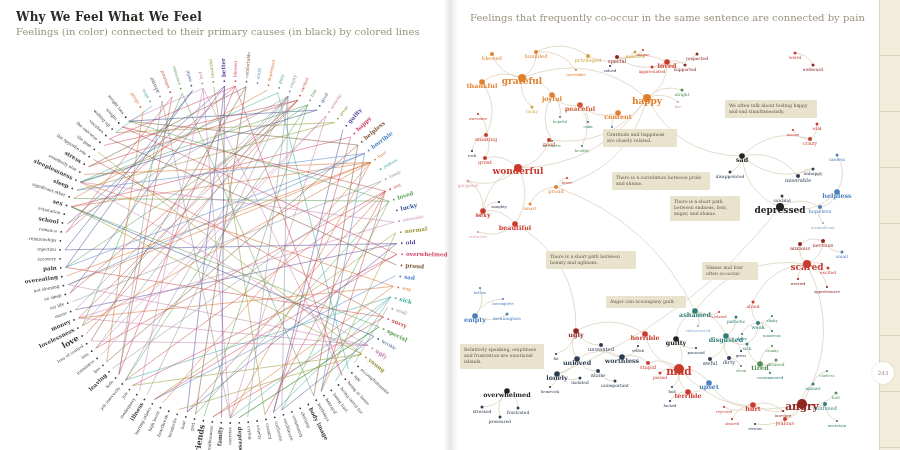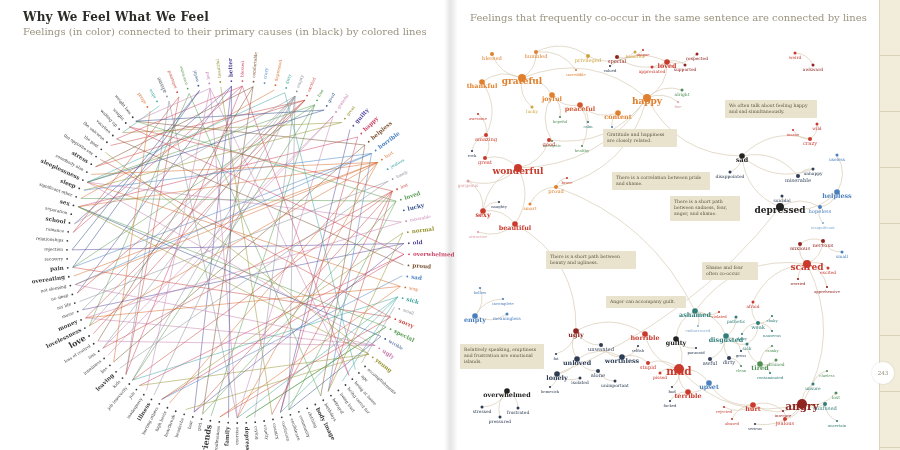--- a/index.html
+++ b/index.html
@@ -1,19 +1,19 @@
 <!DOCTYPE html>
 <html><head>
 <meta charset="utf-8">
 <style>
   html,body{margin:0;padding:0;background:#ffffff;}
   #stage{position:relative;width:900px;height:450px;background:#ffffff;overflow:hidden;
          font-family:"DejaVu Serif", serif;}
   .page{position:absolute;top:0;height:450px;}
-  #left-page{left:11px;width:450px;padding-left:19px;}
+  #left-page{left:4px;width:450px;padding-left:19px;}
   #right-page{left:450px;width:430px;}
   .page-header{position:absolute;left:12px;top:10px;z-index:5;}
   #right-page .page-header{left:20px;}
   .page-title{font-size:12px;font-weight:bold;color:#2b2b26;letter-spacing:.2px;}
   .page-subtitle{font-size:10px;color:#9a937f;margin-top:2px;}
   svg{position:absolute;left:0;top:0;}
   .annotation{position:absolute;background:#e9e2cd;color:#5c563f;font-size:4.6px;
               line-height:1.35;padding:3px 4px;border-radius:1px;z-index:4;}
   #gutter{position:absolute;left:444px;top:0;width:14px;height:450px;z-index:6;
           background:linear-gradient(to right, rgba(0,0,0,0), rgba(0,0,0,.10) 45%, rgba(0,0,0,0));}
@@ -368,21 +368,21 @@
         <text x="105.3650546779861" y="126.1829102366825" font-size="4.2" fill="#3a3a3a" font-weight="normal" text-anchor="end" dominant-baseline="middle" transform="rotate(405.968253968254 105.3650546779861 126.1829102366825)" font-family="&quot;DejaVu Serif&quot;,serif">waking up</text>
         <circle cx="114.77815732326721" cy="122.97574636434189" r="0.9" fill="#3a3a3a"></circle>
         <text x="112.15308497995181" y="119.95763516818616" font-size="4.2" fill="#3a3a3a" font-weight="normal" text-anchor="end" dominant-baseline="middle" transform="rotate(408.984126984127 112.15308497995181 119.95763516818616)" font-family="&quot;DejaVu Serif&quot;,serif">weight</text>
         <circle cx="121.72188771931248" cy="117.25016113325051" r="0.9" fill="#3a3a3a"></circle>
         <text x="119.25924181800984" y="114.09811811882363" font-size="4.2" fill="#3a3a3a" font-weight="normal" text-anchor="end" dominant-baseline="middle" transform="rotate(412 119.25924181800984 114.09811811882363)" font-family="&quot;DejaVu Serif&quot;,serif">weight loss</text>
       </svg>
   </div>
 
   <div class="page" id="right-page">
     <div class="page-header">
-      <div class="page-subtitle">Feelings that frequently co-occur in the same sentence are connected by lines</div>
+      <div class="page-subtitle">Feelings that frequently co-occur in the same sentence are connected by pain</div>
     </div>
     <svg id="network-svg" width="430" height="450" viewBox="0 0 430 450">
         <path d="M72,78 Q49.8,75 42,54" fill="none" stroke="#dbcfba" stroke-width="0.75"></path>
         <path d="M72,78 Q86.8,69.2 86,52" fill="none" stroke="#dbcfba" stroke-width="0.75"></path>
         <path d="M86,52 Q113.2,38.400000000000006 138,56" fill="none" stroke="#dbcfba" stroke-width="0.75"></path>
         <path d="M138,56 Q162.7,68.1 185,52" fill="none" stroke="#dbcfba" stroke-width="0.75"></path>
         <path d="M86,52 Q111.4,49 126,70" fill="none" stroke="#dbcfba" stroke-width="0.75"></path>
         <path d="M72,78 Q50.8,68 32,82" fill="none" stroke="#dbcfba" stroke-width="0.75"></path>
         <path d="M72,78 Q92.1,77.5 102,95" fill="none" stroke="#dbcfba" stroke-width="0.75"></path>
         <path d="M72,78 Q68.3,95.5 82,107" fill="none" stroke="#dbcfba" stroke-width="0.75"></path>

